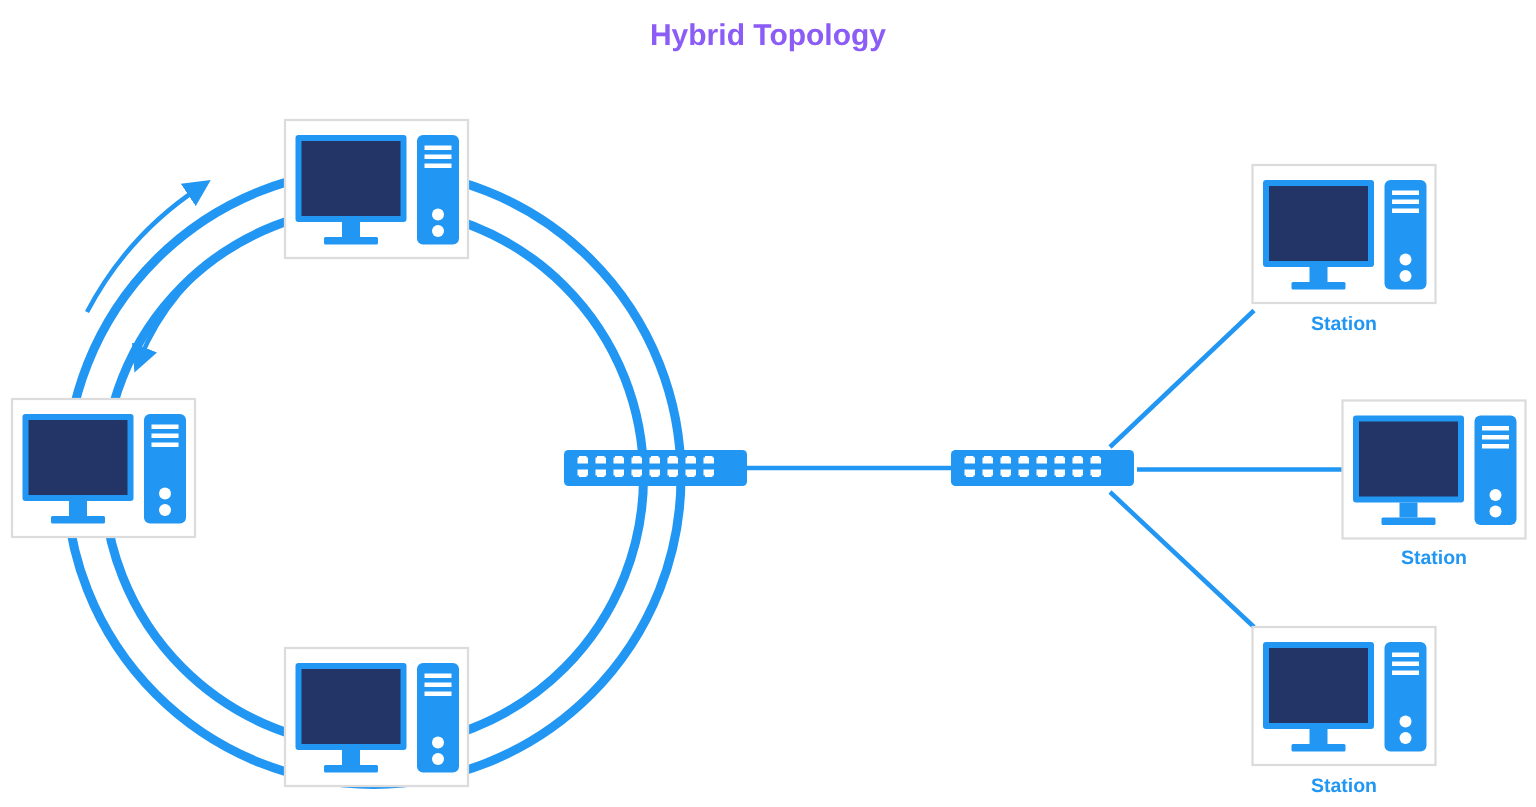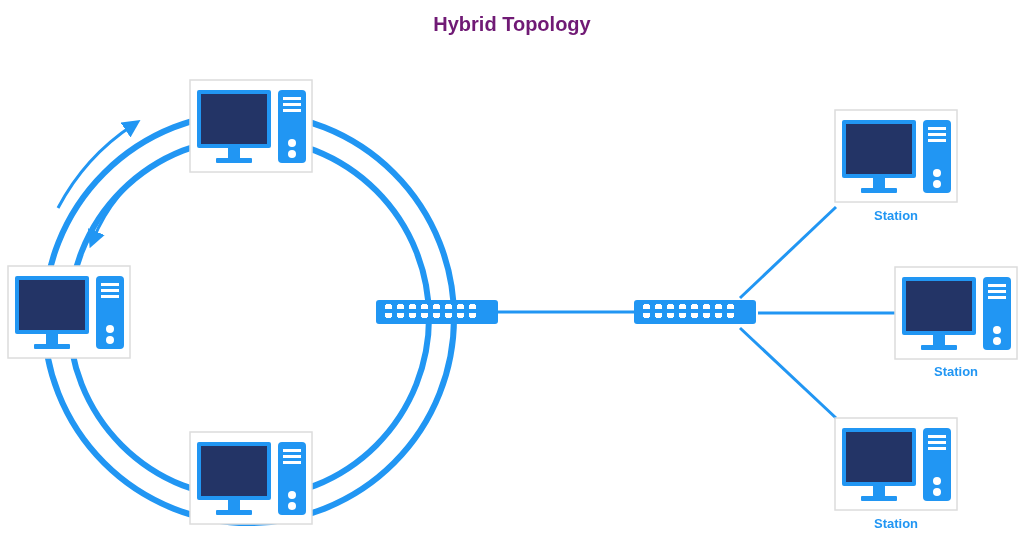--- a/index.html
+++ b/index.html
@@ -1,19 +1,19 @@
 <!DOCTYPE html>
 <html><head>
   <meta charset="utf-8">
   <style>
     html, body { margin: 0; padding: 0; background: #ffffff; }
     body { width: 1024px; height: 538px; position: relative; overflow: hidden;
            font-family: "Liberation Sans", sans-serif; }
     #title { position: absolute; left: 0; width: 1024px; top: 13px; text-align: center;
-             font-size: 20px; font-weight: bold; color: #701a75; }
+             font-size: 20px; font-weight: bold; color: #8b5cf6; }
     svg#diagram { position: absolute; left: 0; top: 0; }
     .label { font-family: "Liberation Sans", sans-serif; font-size: 13px; font-weight: bold; fill: #2196f3; }
   </style>
 </head>
 <body>
 
 <div id="title">Hybrid Topology</div>
 
 <svg id="diagram" width="1024" height="538" viewBox="0 0 1024 538">
   <defs>

